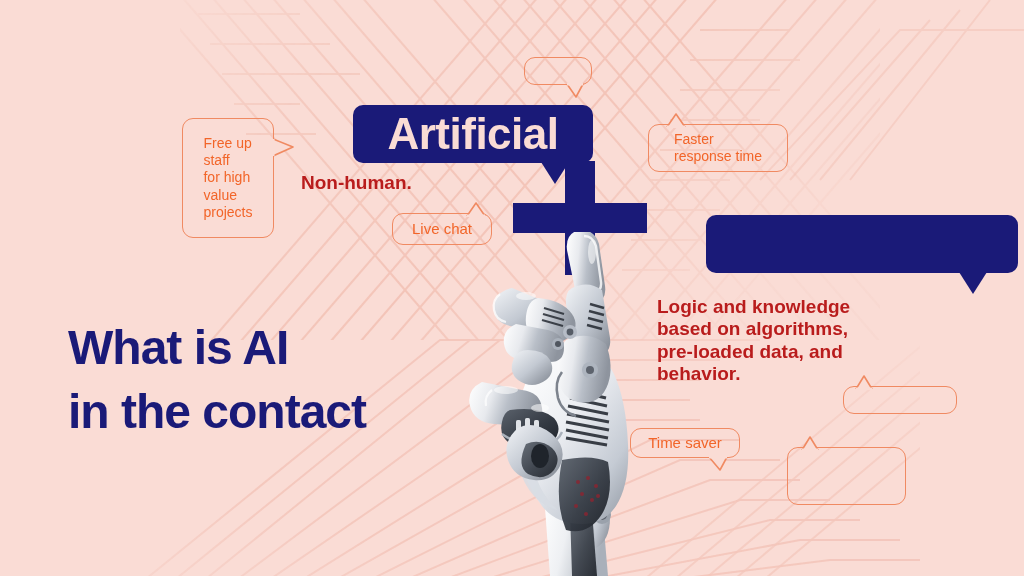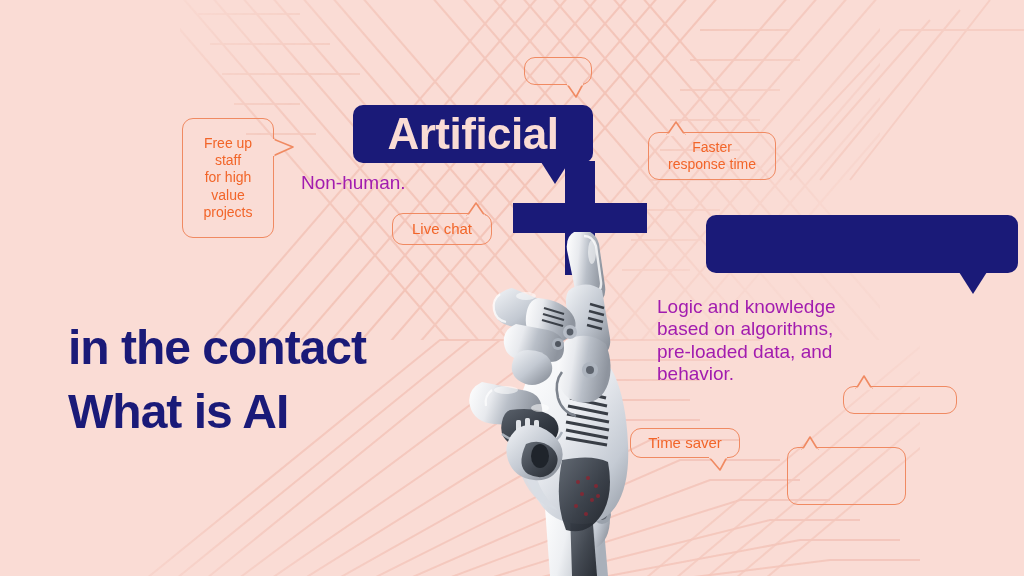--- a/index.html
+++ b/index.html
@@ -46,22 +46,22 @@
     width: 0;
     height: 0;
     border-left: 14px solid transparent;
     border-right: 14px solid transparent;
     border-top: 22px solid #1a1a78;
   }
 
   
   .sub-caption {
     position: absolute;
-    color: #a21caf;
-    font-weight: 400;
+    color: #b91c1c;
+    font-weight: 700;
     line-height: 1.18;
   }
 
   
   .headline {
     position: absolute;
     color: #1a1a78;
     font-weight: 700;
     font-size: 48px;
     line-height: 1.34;
@@ -79,21 +79,20 @@
     border: 1.6px solid #f08a62;
     border-radius: 11px;
     box-sizing: border-box;
     display: flex;
     align-items: center;
     justify-content: center;
     background: transparent;
   }
   .bubble-label {
     color: #f26529;
-    text-align: center;
     line-height: 1.24;
     white-space: pre-line;
   }
   .bubble-tail {
     position: absolute;
     pointer-events: none;
   }
 
   
   .robot-hand {
@@ -226,22 +225,22 @@
   <div class="badge" style="left:658px; top:215px; width:312px; height:58px;">
     <span class="badge-tail" style="left:253px; bottom:-21px;"></span>
   </div>
 
   <div class="sub-caption" style="left:657px; top:296px; font-size:19px; white-space:pre-line;">Logic and knowledge
 based on algorithms,
 pre-loaded data, and
 behavior.</div>
 
   <div class="headline" style="left:68px; top:316px; width:420px;">
+    <div>What is AI</div>
     <div>in the contact</div>
-    <div>What is AI</div>
   </div>
 
   <svg class="robot-hand" style="left:466px; top:232px;" width="165" height="344" viewBox="0 0 165 344">
     <defs>
       <linearGradient id="metalA" x1="0" y1="0" x2="1" y2="0.2">
         <stop offset="0%" stop-color="#ffffff"></stop>
         <stop offset="35%" stop-color="#e8eaee"></stop>
         <stop offset="60%" stop-color="#b9bfc8"></stop>
         <stop offset="100%" stop-color="#8e949e"></stop>
       </linearGradient>
@@ -366,21 +365,21 @@
   </div>
 
   <div class="bubble" style="left:392px; top:213px; width:100px; height:32px;">
     <span class="bubble-label" style="font-size:15px;">Live chat</span>
     <svg class="bubble-tail" style="left:72px; top:-13px;" width="24" height="16" viewBox="0 0 24 16">
       <path d="M2 15 L 11 2 L 20 15" fill="#fadcd5" stroke="#f08a62" stroke-width="1.6" stroke-linejoin="round"></path>
       <path d="M2 15 L 20 15" stroke="#fadcd5" stroke-width="3"></path>
     </svg>
   </div>
 
-  <div class="bubble" style="left:648px; top:132px; width:128px; height:48px;">
+  <div class="bubble" style="left:648px; top:124px; width:140px; height:48px;">
     <span class="bubble-label" style="font-size:14px;">Faster
 response time</span>
     <svg class="bubble-tail" style="left:16px; top:-13px;" width="24" height="16" viewBox="0 0 24 16">
       <path d="M2 15 L 11 2 L 20 15" fill="#fadcd5" stroke="#f08a62" stroke-width="1.6" stroke-linejoin="round"></path>
       <path d="M2 15 L 20 15" stroke="#fadcd5" stroke-width="3"></path>
     </svg>
   </div>
 
   <div class="bubble" style="left:630px; top:412px; width:110px; height:30px;margin-top:16px;">
     <span class="bubble-label" style="font-size:15px;">Time saver</span>

